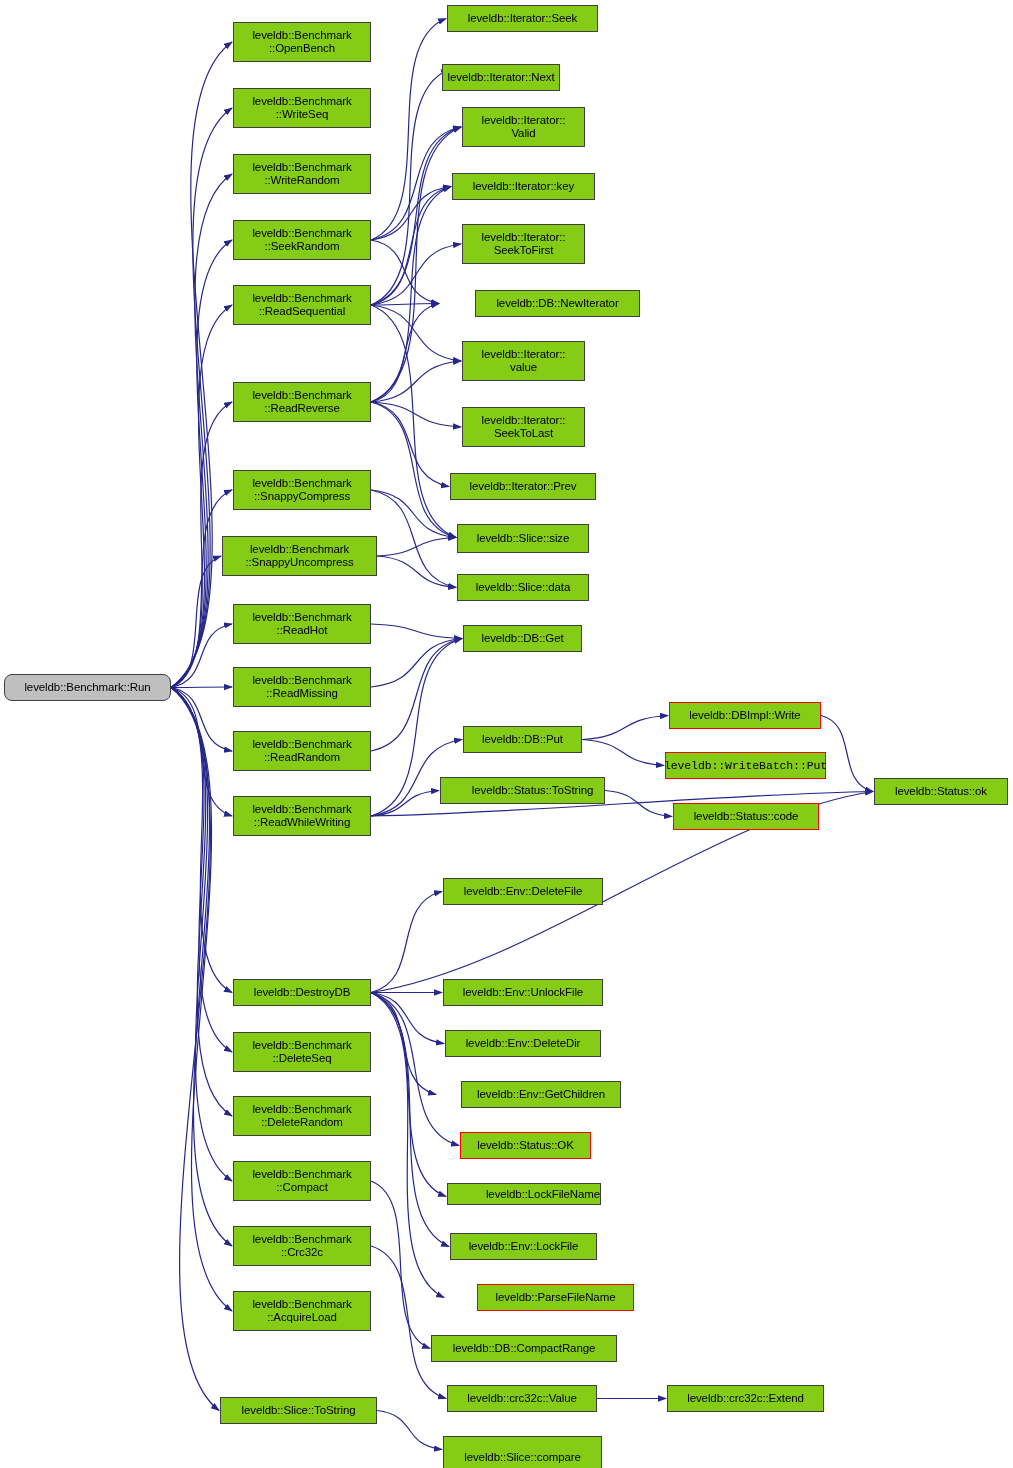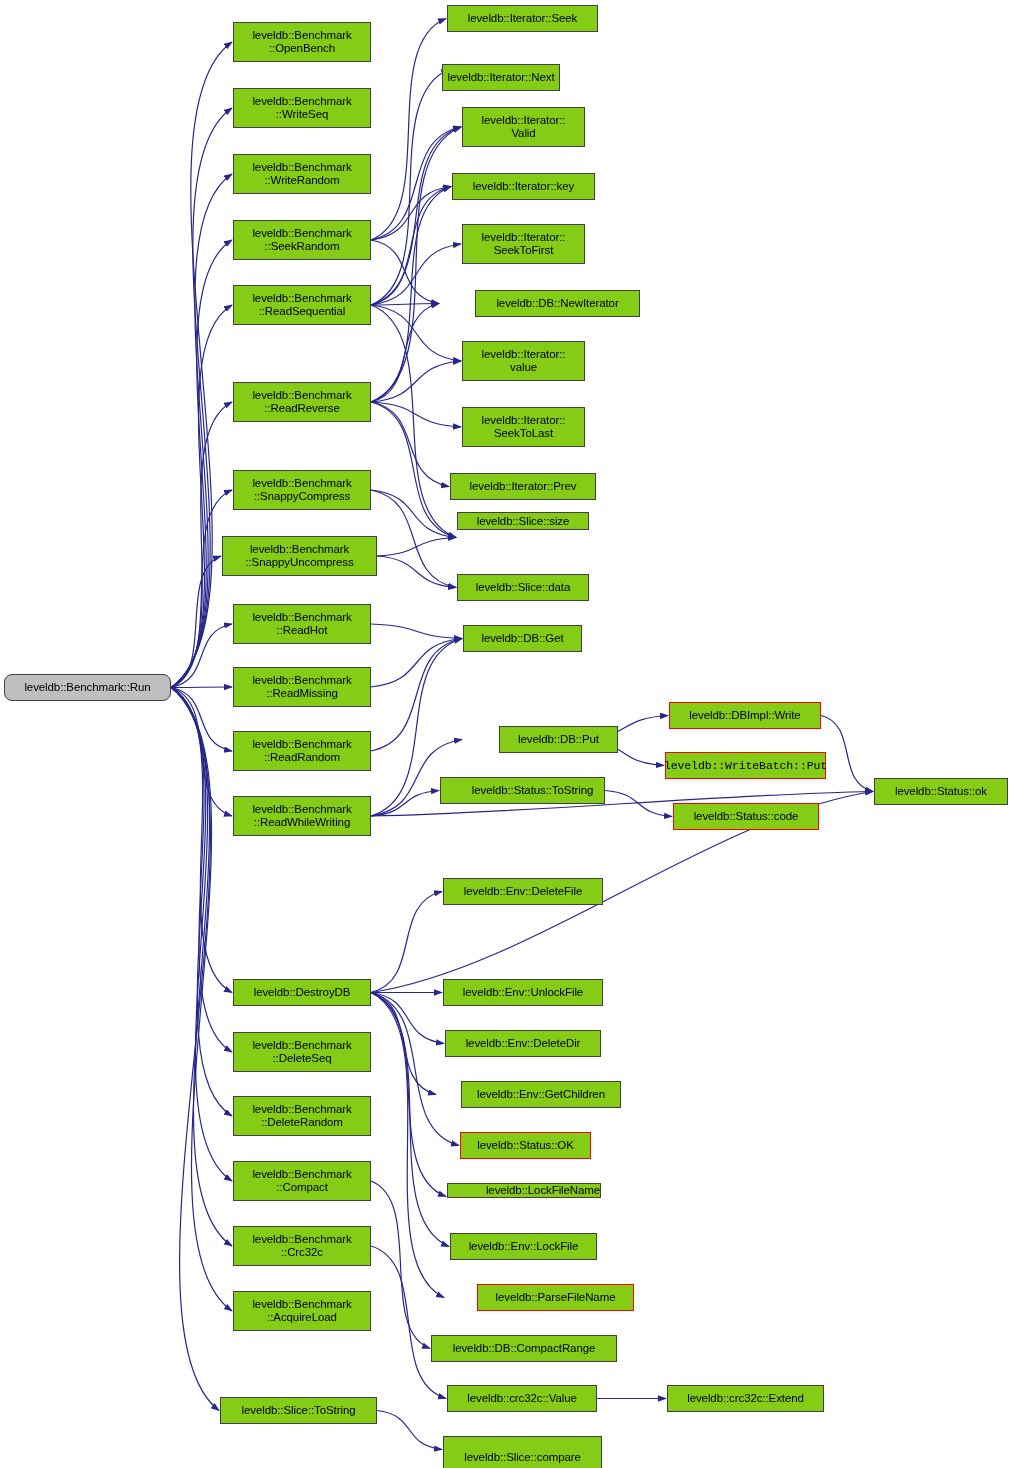--- a/index.html
+++ b/index.html
@@ -169,31 +169,31 @@
 Valid</div>
       <div class="node" style="left: 452px; top: 173px; width: 143px; height: 27px;">leveldb::Iterator::key</div>
       <div class="node" style="left: 462px; top: 224px; width: 123px; height: 40px;">leveldb::Iterator::
 SeekToFirst</div>
       <div class="node" style="left: 440px; top: 290px; width: 165px; height: 27px; margin-left: 35px;">leveldb::DB::NewIterator</div>
       <div class="node" style="left: 462px; top: 341px; width: 123px; height: 40px;">leveldb::Iterator::
 value</div>
       <div class="node" style="left: 462px; top: 407px; width: 123px; height: 40px;">leveldb::Iterator::
 SeekToLast</div>
       <div class="node" style="left: 450px; top: 473px; width: 146px; height: 27px;">leveldb::Iterator::Prev</div>
-      <div class="node" style="left: 457px; top: 512px; width: 132px; height: 18px;">leveldb::Slice::size</div>
+      <div class="node" style="left: 457px; top: 524px; width: 132px; height: 29px;">leveldb::Slice::size</div>
       <div class="node" style="left: 457px; top: 574px; width: 132px; height: 27px;">leveldb::Slice::data</div>
       <div class="node" style="left: 463px; top: 625px; width: 119px; height: 27px;">leveldb::DB::Get</div>
-      <div class="node" style="left: 463px; top: 726px; width: 119px; height: 27px; margin-left: 36px;">leveldb::DB::Put</div>
+      <div class="node" style="left: 463px; top: 726px; width: 119px; height: 27px;">leveldb::DB::Put</div>
       <div class="node" style="left: 440px; top: 777px; width: 165px; height: 27px; padding-left: 20px;">leveldb::Status::ToString</div>
       <div class="node" style="left: 443px; top: 878px; width: 160px; height: 27px;">leveldb::Env::DeleteFile</div>
       <div class="node" style="left: 443px; top: 979px; width: 160px; height: 27px;">leveldb::Env::UnlockFile</div>
       <div class="node" style="left: 445px; top: 1030px; width: 156px; height: 27px;">leveldb::Env::DeleteDir</div>
       <div class="node" style="left: 461px; top: 1081px; width: 160px; height: 27px; text-align: center;">leveldb::Env::GetChildren</div>
       <div class="node red" style="left: 460px; top: 1132px; width: 131px; height: 27px;">leveldb::Status::OK</div>
-      <div class="node" style="left: 447px; top: 1183px; width: 154px; height: 15px; padding-left: 38px;">leveldb::LockFileName</div>
+      <div class="node" style="left: 447px; top: 1183px; width: 154px; height: 22px; padding-left: 38px;">leveldb::LockFileName</div>
       <div class="node" style="left: 450px; top: 1233px; width: 147px; height: 27px;">leveldb::Env::LockFile</div>
       <div class="node red" style="left: 445px; top: 1284px; width: 157px; height: 27px; margin-left: 32px;">leveldb::ParseFileName</div>
       <div class="node" style="left: 431px; top: 1335px; width: 186px; height: 27px;">leveldb::DB::CompactRange</div>
       <div class="node" style="left: 447px; top: 1385px; width: 150px; height: 27px;">leveldb::crc32c::Value</div>
       <div class="node" style="left: 443px; top: 1436px; width: 159px; height: 42px;">leveldb::Slice::compare</div>
       <div class="node red" style="left: 669px; top: 702px; width: 152px; height: 27px;">leveldb::DBImpl::Write</div>
       <div class="node red" style="left: 665px; top: 752px; width: 161px; height: 27px; font-family: Liberation Mono, monospace;">leveldb::WriteBatch::Put</div>
       <div class="node red" style="left: 673px; top: 803px; width: 146px; height: 27px;">leveldb::Status::code</div>
       <div class="node" style="left: 667px; top: 1385px; width: 157px; height: 27px;">leveldb::crc32c::Extend</div>
       <div class="node" style="left: 874px; top: 778px; width: 134px; height: 27px;">leveldb::Status::ok</div>

